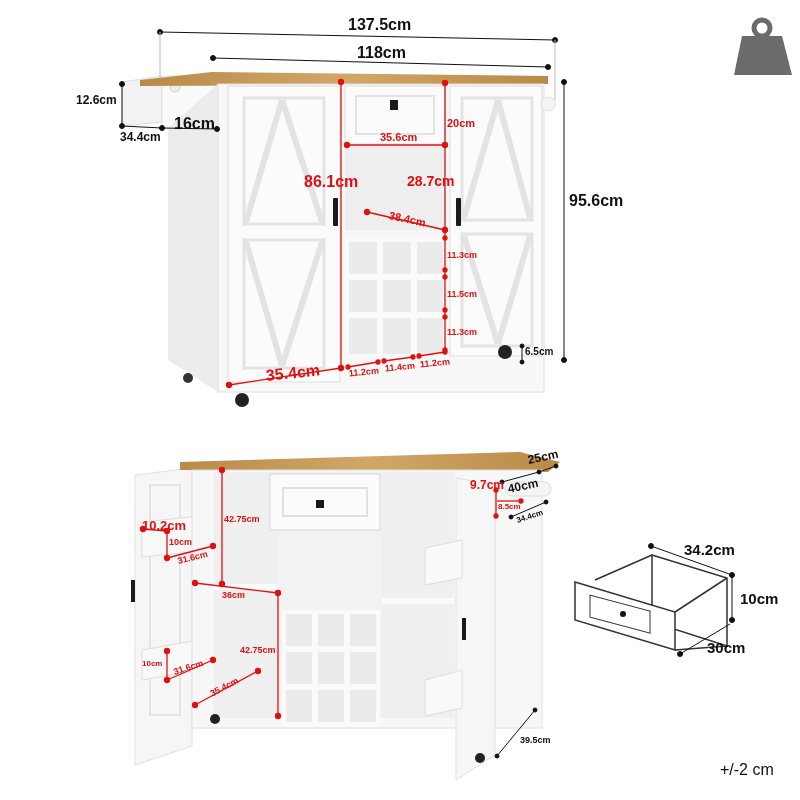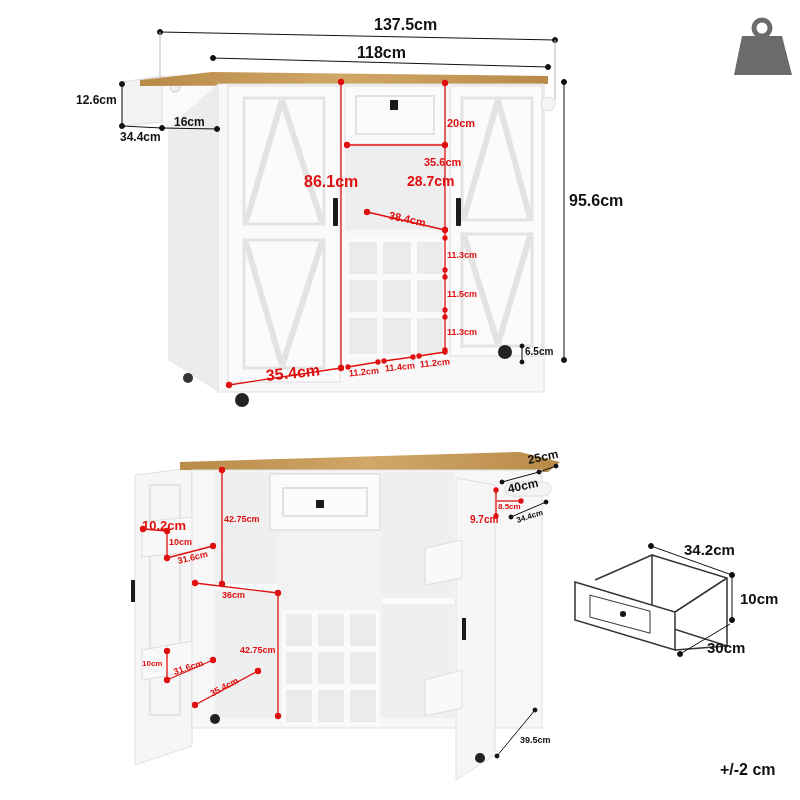--- a/index.html
+++ b/index.html
@@ -240,55 +240,55 @@
       <circle cx="732" cy="575" r="2.5"></circle>
     <line x1="732" y1="577" x2="732" y2="620"></line>
       <circle cx="732" cy="620" r="2.5"></circle>
     <line x1="680" y1="654" x2="730" y2="624"></line>
       <circle cx="680" cy="654" r="2.5"></circle>
   </g>
 </svg>
 
 <span class="lbl" style="left:741px;top:51px;font-size:14px;color:#fff;margin-top:31px;">60KG</span>
 
-<span class="lbl blk" style="left:348px;top:17px;font-size:16px;margin-left:26px;">137.5cm</span>
+<span class="lbl blk" style="left:348px;top:17px;font-size:16px;">137.5cm</span>
 <span class="lbl blk" style="left:357px;top:45px;font-size:16px;">118cm</span>
 <span class="lbl blk" style="left:76px;top:94px;font-size:12px;">12.6cm</span>
-<span class="lbl blk" style="left:174px;top:116px;font-size:12px;">16cm</span>
+<span class="lbl blk" style="left:174px;top:116px;font-size:16px;">16cm</span>
 <span class="lbl blk" style="left:120px;top:131px;font-size:12px;">34.4cm</span>
 <span class="lbl blk" style="left:569px;top:193px;font-size:16px;">95.6cm</span>
 <span class="lbl blk" style="left:525px;top:347px;font-size:10px;">6.5cm</span>
 
 <span class="lbl red" style="left:283px;top:174px;font-size:16px;margin-left:21px;">86.1cm</span>
 <span class="lbl red" style="left:447px;top:118px;font-size:11px;">20cm</span>
-<span class="lbl red" style="left:380px;top:157px;font-size:11px;margin-left:44px;">35.6cm</span>
+<span class="lbl red" style="left:380px;top:132px;font-size:11px;">35.6cm</span>
 <span class="lbl red" style="left:407px;top:174px;font-size:14px;">28.7cm</span>
 <span class="lbl red rot" style="left:389px;top:210px;font-size:11px;transform:rotate(12deg);">38.4cm</span>
 <span class="lbl red" style="left:447px;top:251px;font-size:9px;">11.3cm</span>
 <span class="lbl red" style="left:447px;top:290px;font-size:9px;">11.5cm</span>
 <span class="lbl red" style="left:447px;top:328px;font-size:9px;">11.3cm</span>
 <span class="lbl red" style="left:349px;top:368px;font-size:9px;transform:rotate(-6deg);">11.2cm</span>
 <span class="lbl red" style="left:385px;top:363px;font-size:9px;transform:rotate(-6deg);">11.4cm</span>
 <span class="lbl red" style="left:420px;top:359px;font-size:9px;transform:rotate(-6deg);">11.2cm</span>
 <span class="lbl red rot" style="left:266px;top:368px;font-size:16px;transform:rotate(-6deg);">35.4cm</span>
 
 <span class="lbl red" style="left:224px;top:515px;font-size:9px;">42.75cm</span>
 <span class="lbl red" style="left:222px;top:591px;font-size:9px;">36cm</span>
 <span class="lbl red" style="left:240px;top:646px;font-size:9px;">42.75cm</span>
 <span class="lbl red" style="left:142px;top:519px;font-size:13px;">10.2cm</span>
 <span class="lbl red" style="left:169px;top:538px;font-size:9px;">10cm</span>
 <span class="lbl red rot" style="left:178px;top:557px;font-size:9px;transform:rotate(-14deg);">31.6cm</span>
 <span class="lbl red" style="left:142px;top:660px;font-size:8px;">10cm</span>
 <span class="lbl red rot" style="left:174px;top:668px;font-size:9px;transform:rotate(-18deg);">31.6cm</span>
 <span class="lbl red rot" style="left:211px;top:690px;font-size:9px;transform:rotate(-28deg);">35.4cm</span>
-<span class="lbl red" style="left:470px;top:515px;font-size:10px;">9.7cm</span>
+<span class="lbl red" style="left:470px;top:479px;font-size:12px;">9.7cm</span>
 <span class="lbl red" style="left:498px;top:503px;font-size:8px;">8.5cm</span>
 
 <span class="lbl blk rot" style="left:528px;top:454px;font-size:12px;transform:rotate(-12deg);">25cm</span>
 <span class="lbl blk rot" style="left:508px;top:483px;font-size:12px;transform:rotate(-12deg);">40cm</span>
 <span class="lbl blk rot" style="left:517px;top:517px;font-size:8px;transform:rotate(-18deg);">34.4cm</span>
 <span class="lbl blk" style="left:520px;top:736px;font-size:9px;">39.5cm</span>
 
 <span class="lbl blk" style="left:684px;top:542px;font-size:15px;text-align:right;">34.2cm</span>
 <span class="lbl blk" style="left:740px;top:591px;font-size:15px;">10cm</span>
 <span class="lbl blk" style="left:707px;top:640px;font-size:15px;">30cm</span>
 
-<span class="lbl blk" style="left:720px;top:762px;font-size:16px;font-weight:bold;">+/-2 cm</span>
+<span class="lbl blk" style="left:720px;top:762px;font-size:16px;font-weight:normal;">+/-2 cm</span>
 
 </body></html>

